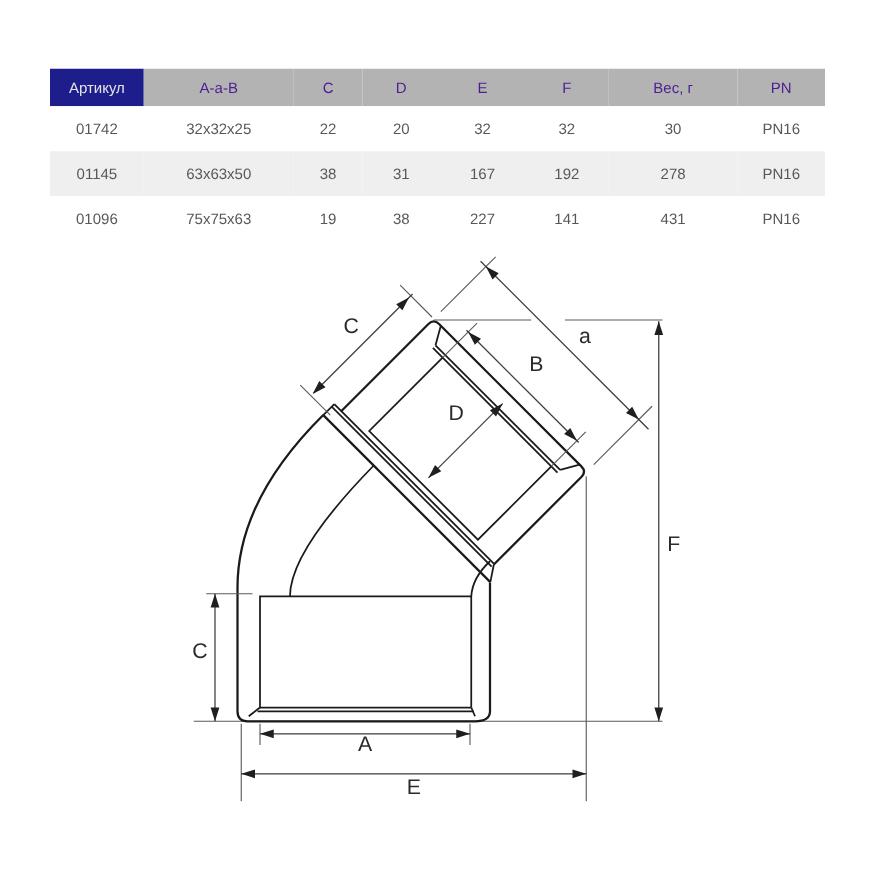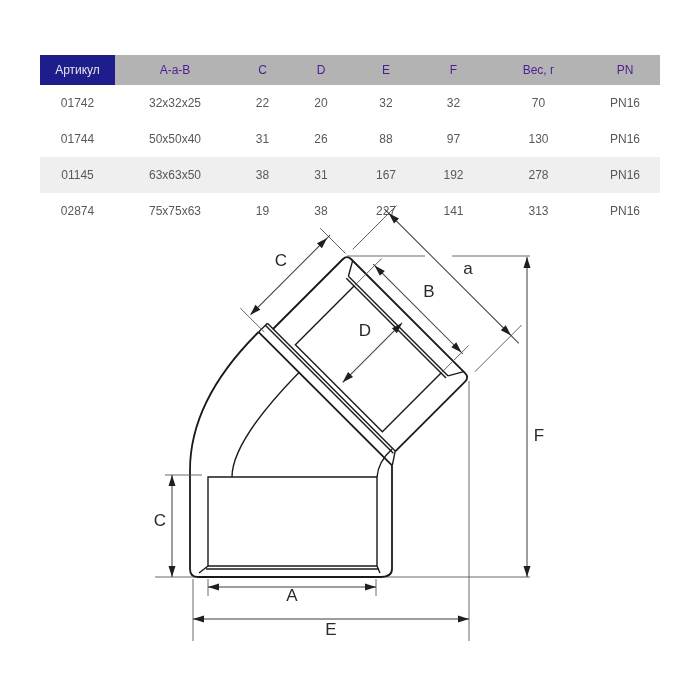--- a/index.html
+++ b/index.html
@@ -60,51 +60,41 @@
       </tr>
     </thead>
     <tbody>
       <tr>
         <td>01742</td>
         <td>32x32x25</td>
         <td>22</td>
         <td>20</td>
         <td>32</td>
         <td>32</td>
-        <td>70</td>
-        <td>PN16</td>
-      </tr>
-      <tr>
-        <td>01744</td>
-        <td>50x50x40</td>
-        <td>31</td>
-        <td>26</td>
-        <td>88</td>
-        <td>97</td>
-        <td>130</td>
+        <td>30</td>
         <td>PN16</td>
       </tr>
       <tr class="stripe">
         <td>01145</td>
         <td>63x63x50</td>
         <td>38</td>
         <td>31</td>
         <td>167</td>
         <td>192</td>
         <td>278</td>
         <td>PN16</td>
       </tr>
       <tr>
-        <td>02874</td>
+        <td>01096</td>
         <td>75x75x63</td>
         <td>19</td>
         <td>38</td>
         <td>227</td>
         <td>141</td>
-        <td>313</td>
+        <td>431</td>
         <td>PN16</td>
       </tr>
     </tbody>
   </table>
 
   <svg class="diagram" viewBox="0 0 700 700" xmlns="http://www.w3.org/2000/svg" aria-hidden="true">
 
     <line class="ext" x1="155" y1="577" x2="530" y2="577"></line>
 
     <path class="obj" d="M 258.6,332 Q 190,400 190,470 L 190,569 Q 190,577 198,577 L 380,577 Q 392,577 392,569 L 392,466"></path>

